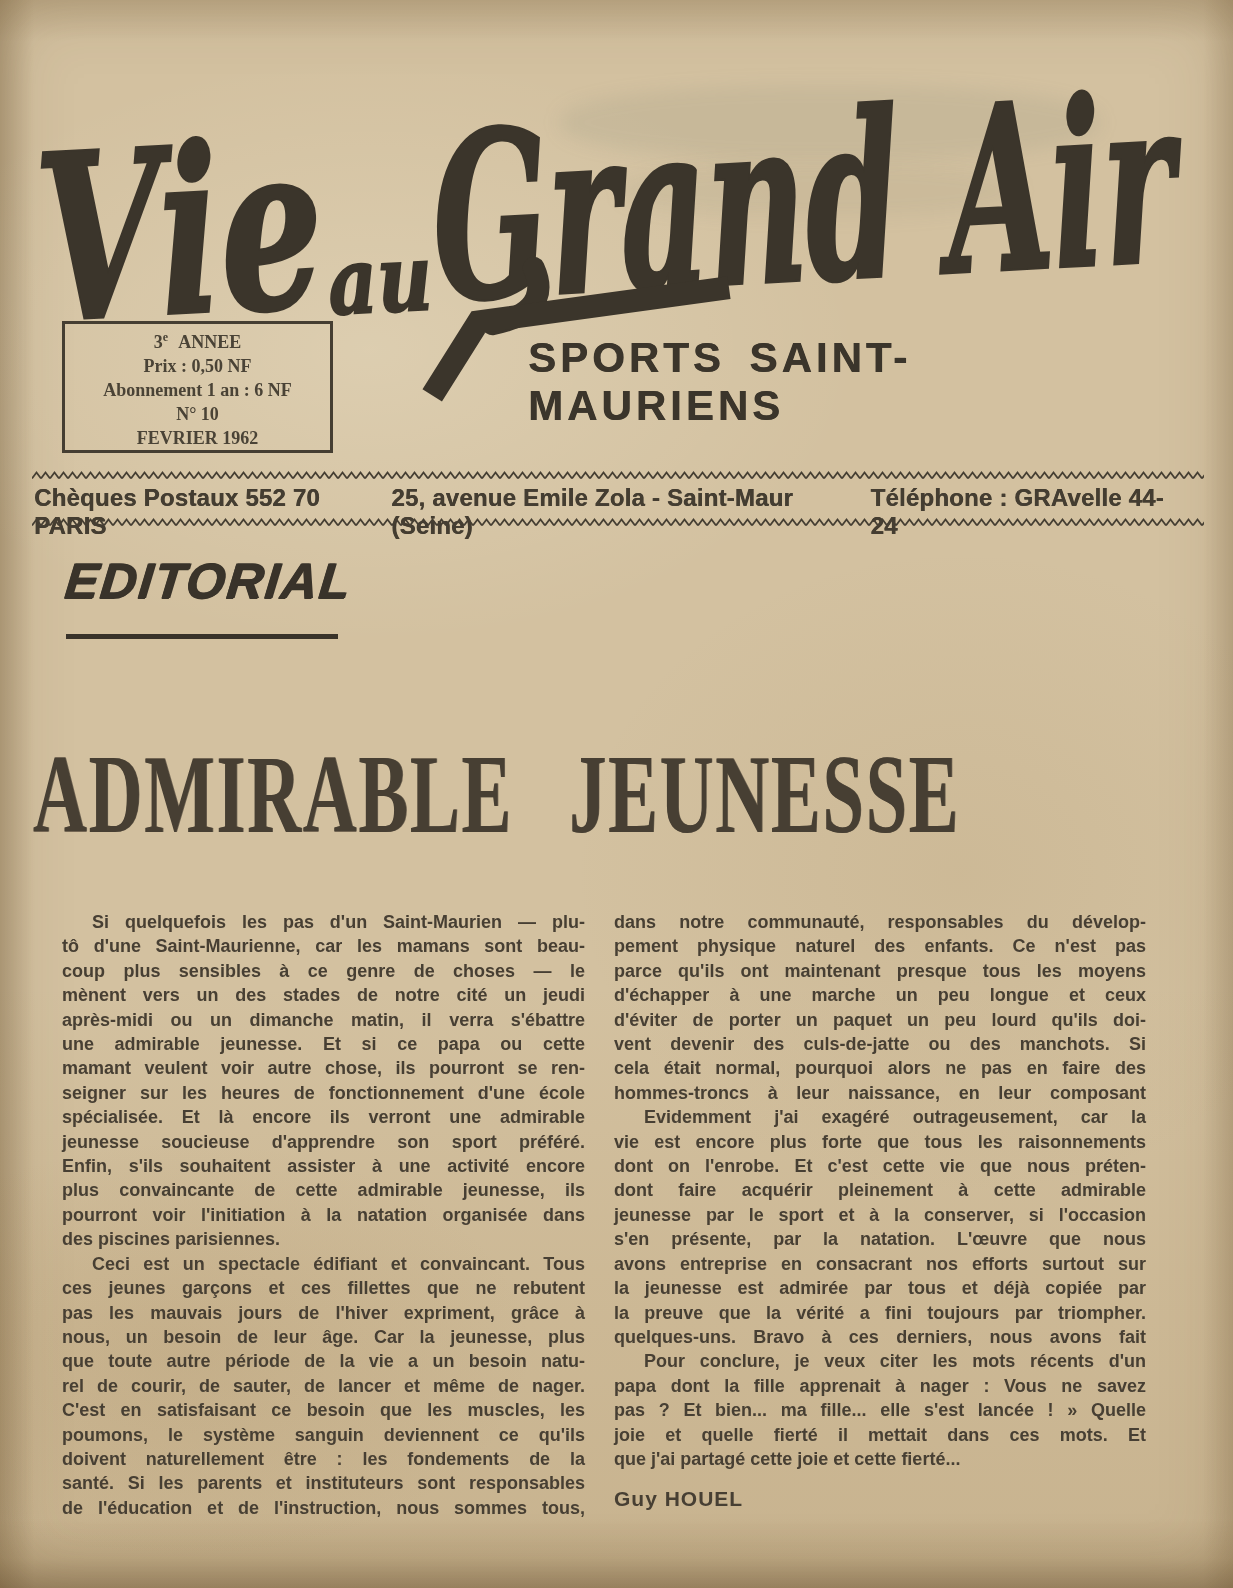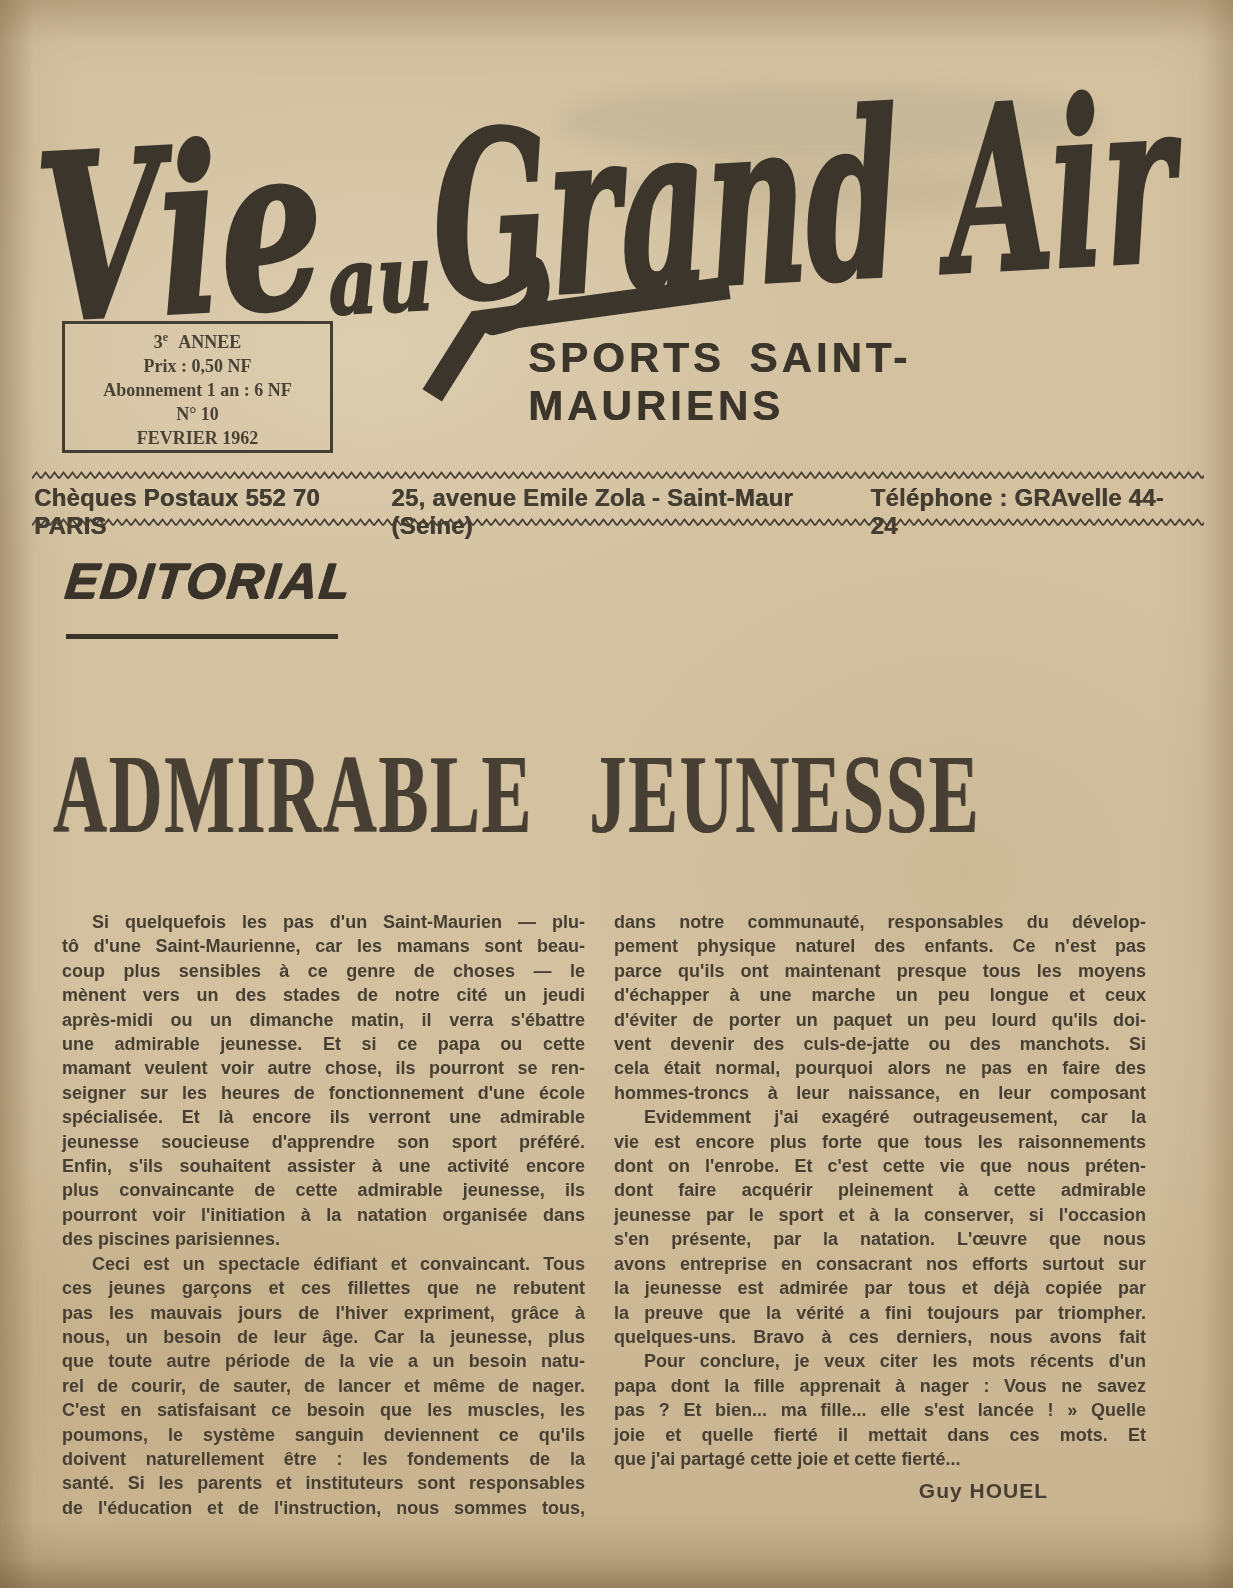--- a/index.html
+++ b/index.html
@@ -57,21 +57,21 @@
     font-weight:bold;font-style:italic;font-size:50px;letter-spacing:2px;
     transform:skewX(-6deg);transform-origin:left bottom;
     color:#39332a;text-shadow:1.3px 0 #39332a, 0 0.6px #39332a;
   }
   .editorial-rule{
     position:absolute;left:66px;top:634px;width:272px;height:5px;background:#39332a;
   }
   
   .headline-wrap{
     position:absolute;left:0;top:733px;width:993px;height:120px;
-    display:flex;justify-content:center;align-items:center;overflow:visible;padding-left:20px;
+    display:flex;justify-content:center;align-items:center;overflow:visible;
   }
   .headline{
     font-family:"Liberation Serif", serif;font-weight:bold;
     font-size:96px;letter-spacing:2px;word-spacing:46px;
     transform:scale(0.78,1.18);transform-origin:center center;
     color:#473f33;text-shadow:0.8px 0 rgba(71,63,51,0.7);
     white-space:nowrap;
   }
   
   .cols{
@@ -79,21 +79,21 @@
     display:flex;gap:29px;
     font-weight:bold;font-size:18px;line-height:24.4px;color:#473f33;
   }
   .col-left{width:523px;}
   .col-right{width:532px;}
   .para + .para{}
   .tline{text-align:justify;text-align-last:justify;white-space:normal;}
   .tline.endline{text-align-last:left;}
   .tline.indent{text-indent:30px;}
   .signature{
-    margin-top:8px;text-align:right;padding-right:98px;
+    margin-top:16px;text-align:left;padding-right:98px;
     font-size:21px;letter-spacing:1px;color:#473f33;
   }
 </style>
 </head>
 <body>
 
 <div class="page">
 
   <div class="smudge a"></div>
   <div class="smudge b"></div>

